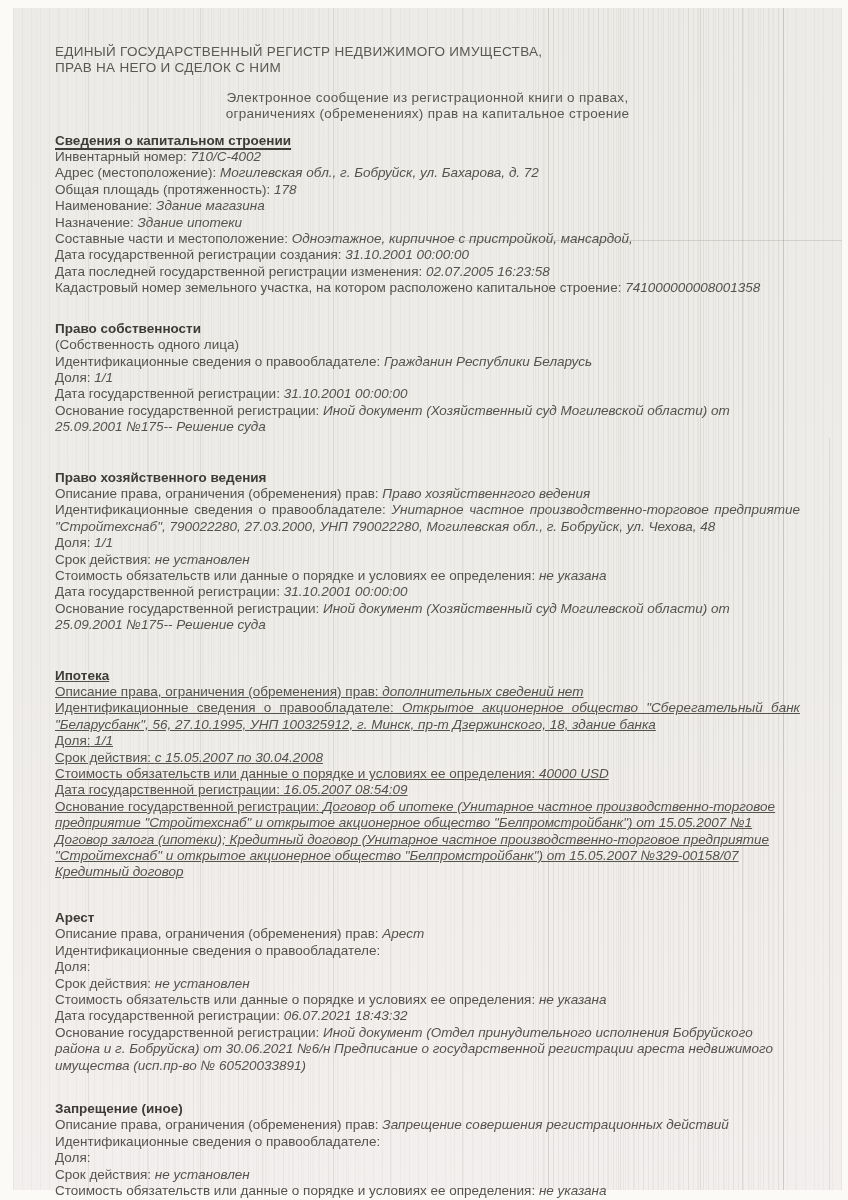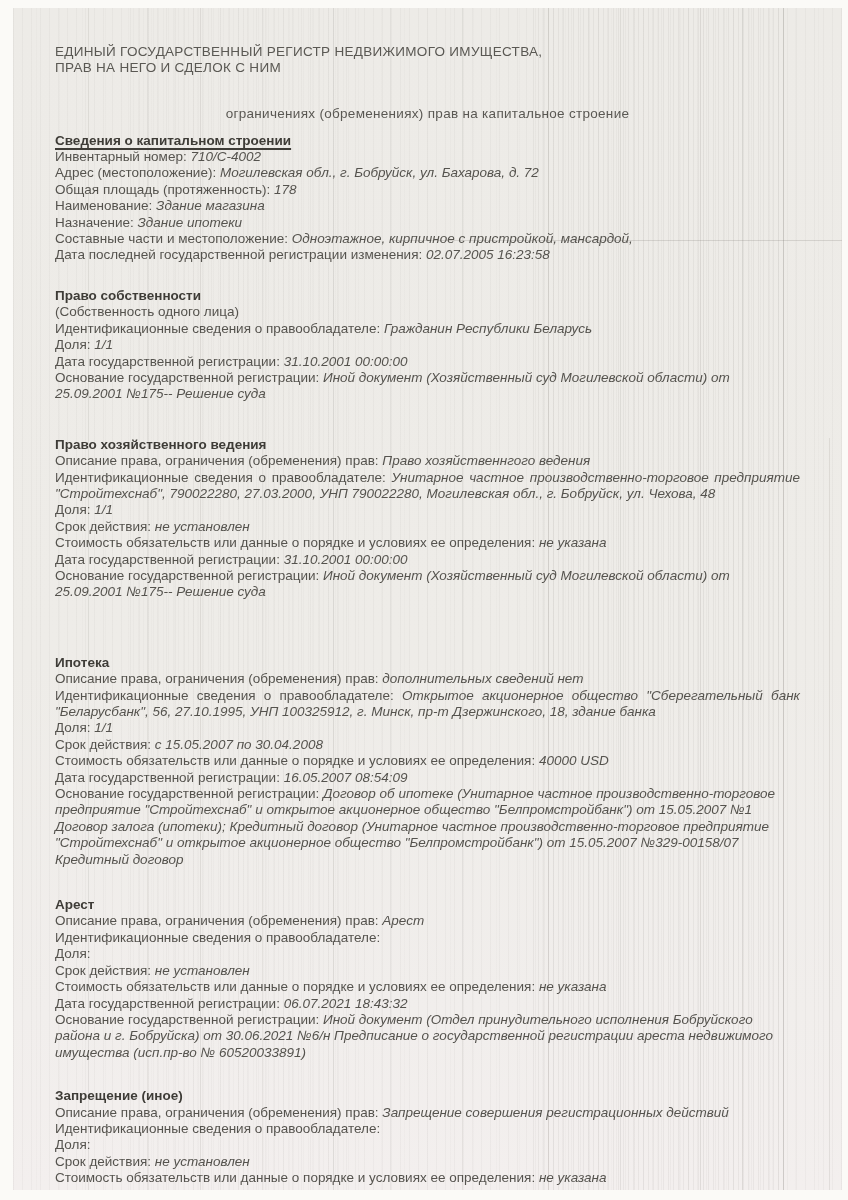--- a/index.html
+++ b/index.html
@@ -56,21 +56,21 @@
   .doc-subtitle {
     text-align: center;
     letter-spacing: 0.3px;
     color: #5a5853;
     margin: 0 0 10px 0;
   }
   section.reg-section { margin: 0; }
   section.reg-section:nth-of-type(1) { }
   section.reg-section:nth-of-type(2) { margin-top: 24px; }
   section.reg-section:nth-of-type(3) { margin-top: 34px; }
-  section.reg-section:nth-of-type(4) { margin-top: 54px; }
+  section.reg-section:nth-of-type(4) { margin-top: 34px; text-decoration: underline; }
   section.reg-section:nth-of-type(5) { margin-top: 29px; }
   section.reg-section:nth-of-type(6) { margin-top: 27px; }
   section.reg-section:nth-of-type(7) { margin-top: 29px; }
   .section-title {
     font-weight: bold;
     color: #3e3c37;
     margin: 0;
   }
   .section-title.underline {
     text-decoration: underline;
@@ -104,33 +104,35 @@
   <div class="streak" style="left:770px;opacity:.9"></div>
   <div class="streak" style="left:816px;top:430px;opacity:.55"></div>
   <div class="hline" style="top:232px;left:380px;right:0"></div>
 
   <div class="content">
     <div class="doc-title">
       <span>ЕДИНЫЙ ГОСУДАРСТВЕННЫЙ РЕГИСТР НЕДВИЖИМОГО ИМУЩЕСТВА,</span><br>
       <span>ПРАВ НА НЕГО И СДЕЛОК С НИМ</span>
     </div>
     <div class="doc-subtitle">
-      <br>
+      <span>Электронное сообщение из регистрационной книги о правах,</span><br>
       <span>ограничениях (обременениях) прав на капитальное строение</span>
     </div>
     <div id="sections">
         <section class="reg-section">
           <div class="section-title underline">Сведения о капитальном строении</div>
           <p class="field"><span class="label">Инвентарный номер:</span> <span class="value">710/С-4002</span></p>
           <p class="field"><span class="label">Адрес (местоположение):</span> <span class="value">Могилевская обл., г. Бобруйск, ул. Бахарова, д. 72</span></p>
           <p class="field"><span class="label">Общая площадь (протяженность):</span> <span class="value">178</span></p>
           <p class="field"><span class="label">Наименование:</span> <span class="value">Здание магазина</span></p>
           <p class="field"><span class="label">Назначение:</span> <span class="value">Здание ипотеки</span></p>
           <p class="field"><span class="label">Составные части и местоположение:</span> <span class="value">Одноэтажное, кирпичное с пристройкой, мансардой,</span></p>
+          <p class="field"><span class="label">Дата государственной регистрации создания:</span> <span class="value">31.10.2001 00:00:00</span></p>
           <p class="field"><span class="label">Дата последней государственной регистрации изменения:</span> <span class="value">02.07.2005 16:23:58</span></p>
+          <p class="field"><span class="label">Кадастровый номер земельного участка, на котором расположено капитальное строение:</span> <span class="value">741000000008001358</span></p>
         </section>
         <section class="reg-section">
           <div class="section-title">Право собственности</div>
           <p class="section-subtitle">(Собственность одного лица)</p>
           <p class="field"><span class="label">Идентификационные сведения о правообладателе:</span> <span class="value">Гражданин Республики Беларусь</span></p>
           <p class="field"><span class="label">Доля:</span> <span class="value">1/1</span></p>
           <p class="field"><span class="label">Дата государственной регистрации:</span> <span class="value">31.10.2001 00:00:00</span></p>
           <p class="field"><span class="label">Основание государственной регистрации:</span> <span class="value">Иной документ (Хозяйственный суд Могилевской области) от 25.09.2001 №175-- Решение суда</span></p>
         </section>
         <section class="reg-section">

